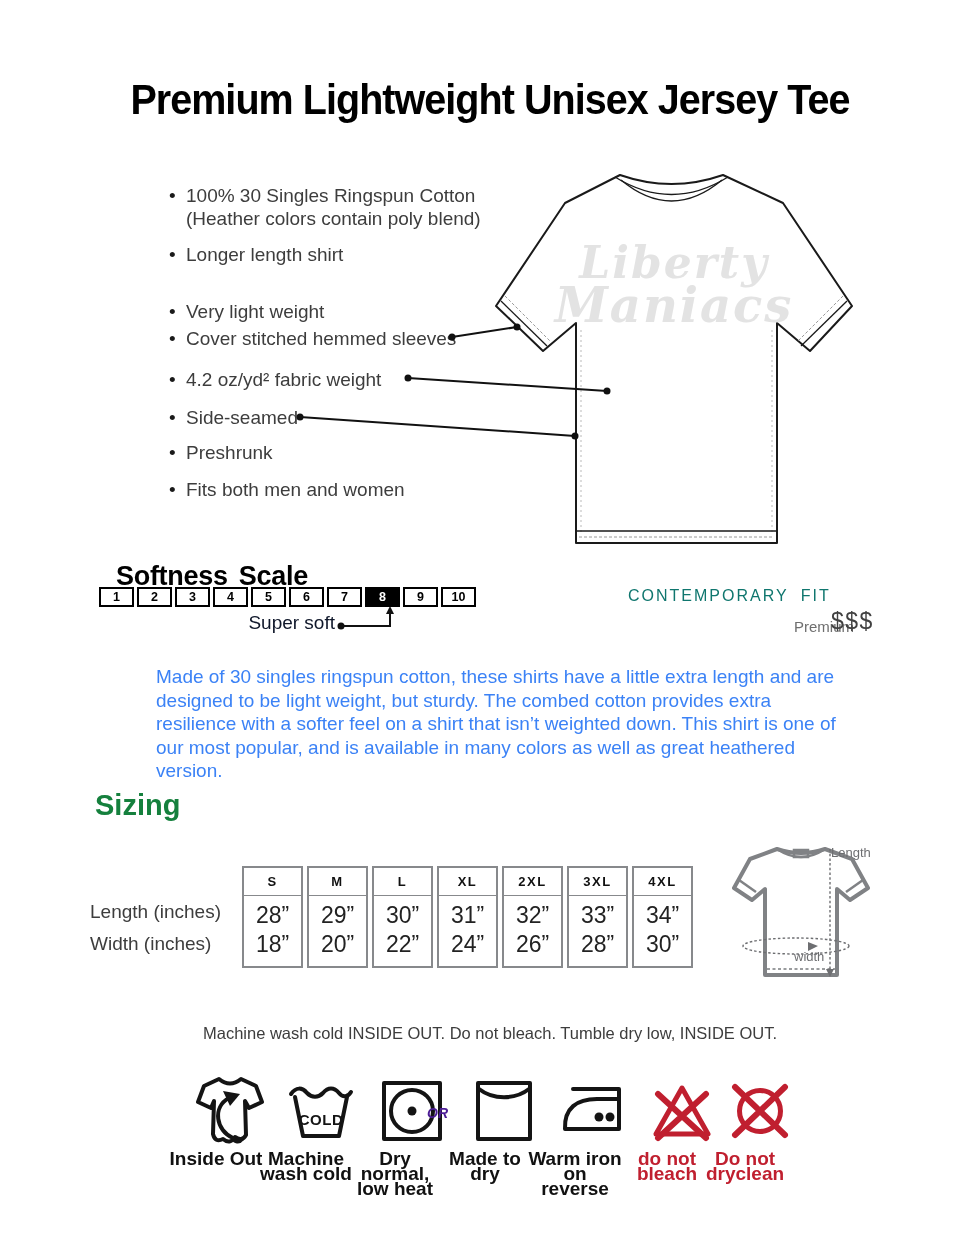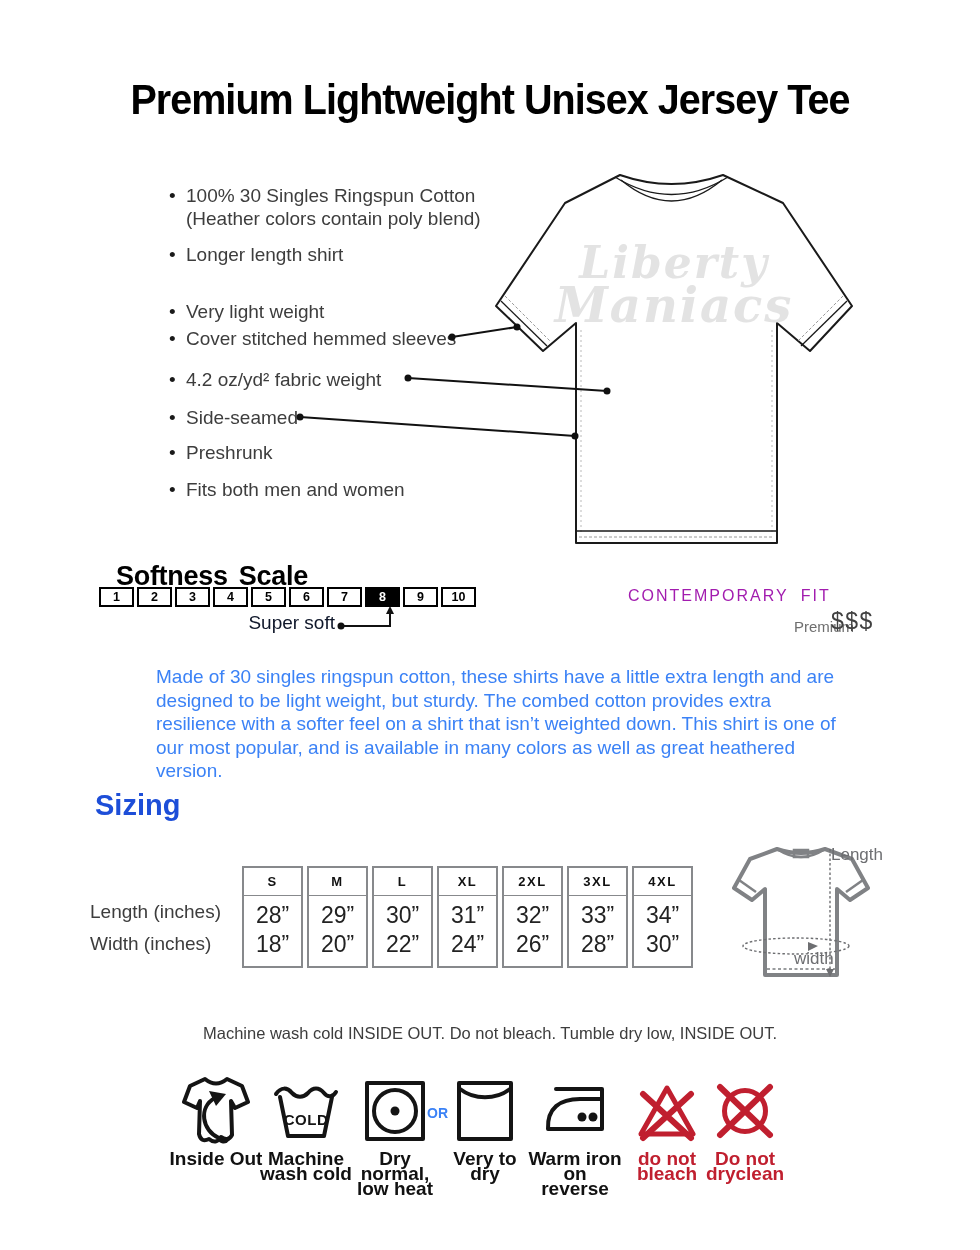--- a/index.html
+++ b/index.html
@@ -38,68 +38,68 @@
                     font-weight:bold;letter-spacing:-.3px;word-spacing:4px;color:#000;}
   .scale{position:absolute;left:99px;top:587px;display:flex;gap:3px;}
   .scale-box{width:31px;height:16px;border:2.5px solid #000;display:flex;align-items:center;
              justify-content:center;font-size:12.5px;font-weight:bold;background:#fff;color:#000;}
   .scale-box.active{background:#000;color:#fff;}
   .supersoft{position:absolute;left:230px;top:612px;width:105px;text-align:right;
              font-size:19px;color:#0f172a;}
 
   
   .fit-label{position:absolute;left:628px;top:587px;font-size:16px;letter-spacing:2px;
-             word-spacing:6px;color:#a21caf;}
+             word-spacing:6px;color:#0f766e;}
   .fit-tier{position:absolute;left:750px;top:618px;font-size:15px;color:#6e6e6e;margin-left:44px;}
   .fit-price{position:absolute;left:831px;top:608px;font-size:23px;color:#414141;letter-spacing:1.5px;}
 
   
   .description{position:absolute;left:156px;top:665px;width:690px;margin:0;
                font-size:19px;line-height:23.5px;color:#3b82f6;}
 
   
   .sizing-heading{position:absolute;left:95px;top:789px;margin:0;font-size:29px;
-                  font-weight:bold;color:#1d4ed8;}
+                  font-weight:bold;color:#15803d;}
   .row-label{position:absolute;left:90px;font-size:19px;color:#3d3d3d;}
   .rl0{top:901px}.rl1{top:933px}
   .size-table{position:absolute;left:242px;top:866px;display:flex;gap:4px;}
   .size-col{width:57px;border:2px solid var(--table-border-gray,#87898c);background:#fff;}
   .size-col-header{height:27px;border-bottom:1.5px solid var(--table-border-gray,#87898c);
                    display:flex;align-items:center;justify-content:center;
                    font-size:13px;font-weight:bold;letter-spacing:1.5px;color:#111;}
   .size-col-values{padding:5px 0 7px;text-align:center;font-size:23px;color:#222;}
   .size-col-values span{display:block;line-height:29px;}
 
   
   .diagram-svg{position:absolute;left:730px;top:843px;width:142px;height:140px;}
   .dg{fill:#fff;stroke:var(--diagram-gray,#808285);stroke-width:4;stroke-linejoin:round;}
   .dg-thin{fill:none;stroke:var(--diagram-gray,#808285);stroke-width:2.5;}
   .dg-dash{fill:none;stroke:#9a9c9e;stroke-width:2;stroke-dasharray:3 2.5;}
   .dg-meas{fill:none;stroke:#6d6e71;stroke-width:1.4;stroke-dasharray:2.5 2.2;}
   .dg-arrowhead{fill:#6d6e71;stroke:none;}
-  .diagram-label{position:absolute;font-size:17px;color:#6d6e71;}
+  .diagram-label{position:absolute;font-size:13px;color:#6d6e71;}
   .dl-length{left:831px;top:845px;}
   .dl-width{left:794px;top:949px;}
 
   
   .care-text{position:absolute;left:0;top:1024px;width:100%;text-align:center;margin:0;
              font-size:16.5px;color:#3d3d3d;}
   .care-item{position:absolute;top:1074px;width:96px;text-align:center;}
-  .care-icon-box{height:74px;display:flex;align-items:center;justify-content:center;}
+  .care-icon-box{height:74px;display:flex;align-items:center;justify-content:flex-end;}
   .care-label{margin-top:3px;font-size:19px;font-weight:bold;line-height:15px;color:#111;}
   .care-label span{display:block;}
   .care-item.red .care-label{color:var(--accent-red,#c01f2f);}
   .ci{fill:none;stroke:#141414;stroke-width:4;stroke-linejoin:round;stroke-linecap:round;}
   .ci-fill{fill:#141414;stroke:none;}
   .ci-red{fill:none;stroke:var(--accent-red,#c01f2f);stroke-width:5;
           stroke-linejoin:round;stroke-linecap:round;}
   .ci-red-x{fill:none;stroke:var(--accent-red,#c01f2f);stroke-width:6;stroke-linecap:round;}
   .cold-text{font-family:"Liberation Sans",sans-serif;font-weight:bold;font-size:15px;
              fill:#141414;letter-spacing:.5px;}
-  .or-label{position:absolute;left:427px;top:1105px;font-size:14px;font-weight:bold;color:#3b82f6;}
+  .or-label{position:absolute;left:427px;top:1105px;font-size:14px;font-weight:bold;color:#4c1d95;font-style:italic;}
 </style>
 </head>
 <body>
 
 <div class="page">
 
   <h1 class="title">Premium Lightweight Unisex Jersey Tee</h1>
 
   <ul class="features">
     <li class="feature f0">
@@ -299,21 +299,21 @@
   <span class="or-label">OR</span>
 
   <div class="care-item" style="left:437px">
     <div class="care-icon-box">
       <svg width="58" height="62" viewBox="0 0 58 62">
         <rect class="ci" x="3" y="3" width="52" height="56" stroke-width="4.5"></rect>
         <path class="ci" d="M4 9 C18 20 40 20 54 9" stroke-width="3.5"></path>
       </svg>
     </div>
     <div class="care-label">
-        <span>Very to dry</span>
+        <span>Made to dry</span>
         <span></span>
       </div>
   </div>
 
   <div class="care-item" style="left:527px">
     <div class="care-icon-box">
       <svg width="62" height="54" viewBox="0 0 62 54">
         <path class="ci" d="M12 5 L58 5 L58 15" stroke-width="4.5"></path>
         <path class="ci" d="M58 15 L36 15 C16 15 3 24 4 45 L58 45 Z" stroke-width="4.5"></path>
         <circle class="ci-fill" cx="38" cy="33" r="4.5"></circle>

